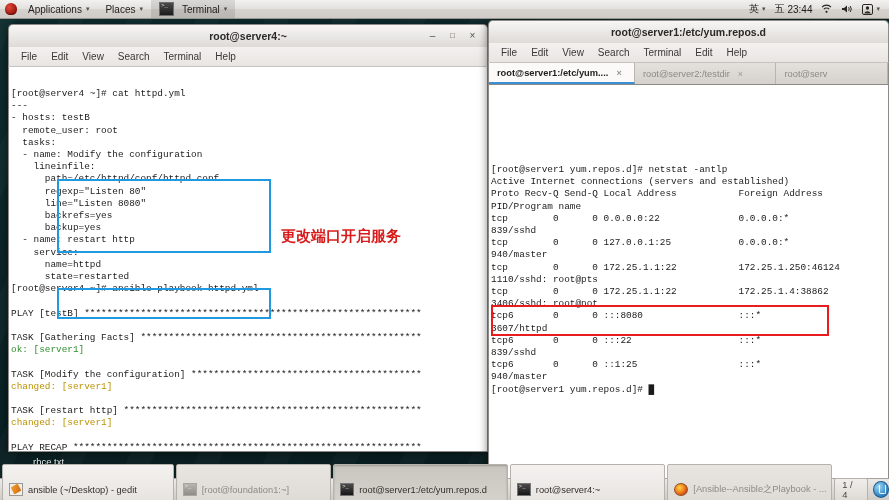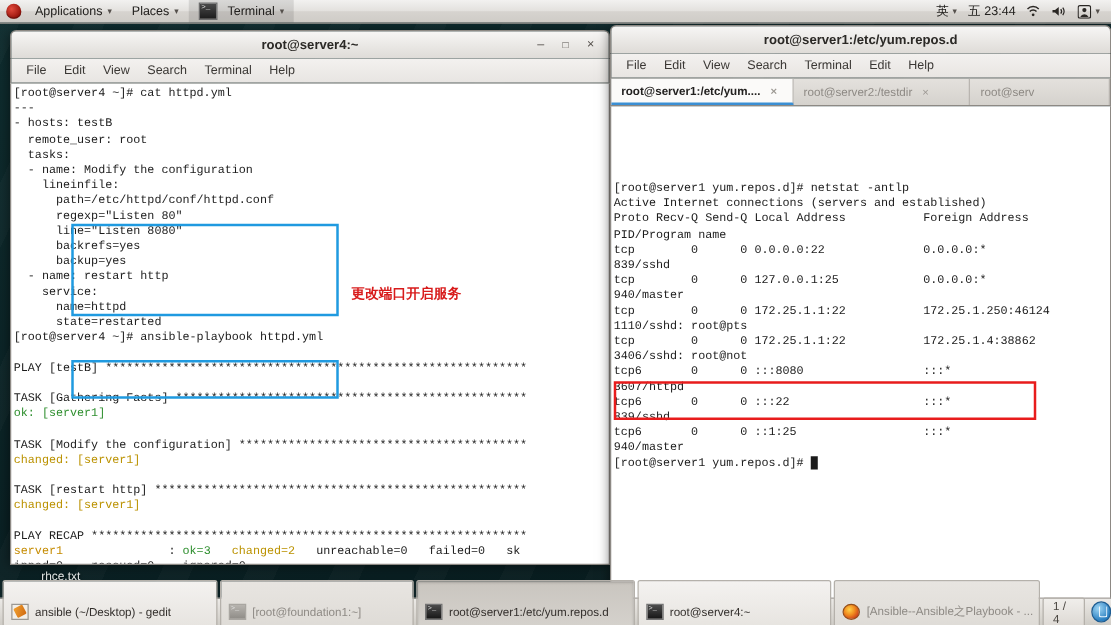--- a/index.html
+++ b/index.html
@@ -79,20 +79,21 @@
   .win-body {
     background:#ffffff;
     border-left:1px solid #8d8984; border-right:1px solid #8d8984; border-bottom:1px solid #8d8984;
     overflow:hidden; position:relative;
   }
   .term-text {
     font-family:"Liberation Mono","DejaVu Sans Mono",monospace;
     font-size:9.4px; line-height:12.2px;
     color:#1b1b1b; white-space:pre;
     padding:2px 0 0 2px;
+    margin-top:19px;
   }
   .c-green { color:#2f8f2f; }
   .c-yellow { color:#bb9200; }
   .c-orange { color:#c58b00; }
 
   
   .tabs-bar {
     height:21px;
     background: linear-gradient(180deg,#e4e1dd 0%,#d5d2cd 100%);
     border-left:1px solid #8d8984; border-right:1px solid #8d8984;
@@ -108,21 +109,21 @@
   .tab.active {
     background:#fbfaf9; color:#232120; font-weight:bold;
     border-bottom:2px solid #3b8fd4;
   }
   .tab-close { font-size:9px; color:#9b9792; cursor:pointer; }
 
   
   .anno-box { position:absolute; border:2px solid #1f9ae0; pointer-events:none; }
   .anno-box-red { position:absolute; border:2px solid #e81c1c; pointer-events:none; }
   .anno-text {
-    position:absolute; color:#d81b1b; font-size:11px; font-weight:bold;
+    position:absolute; color:#d81b1b; font-size:15px; font-weight:bold;
     font-family:Liberation Serif, serif;
     white-space:nowrap;
   }
 
   
   #desktop-file-label {
     position:absolute; color:#e7eceb; font-size:9.5px;
     text-shadow:0 1px 2px rgba(0,0,0,.9);
     font-family:"Liberation Sans",sans-serif;
   }

